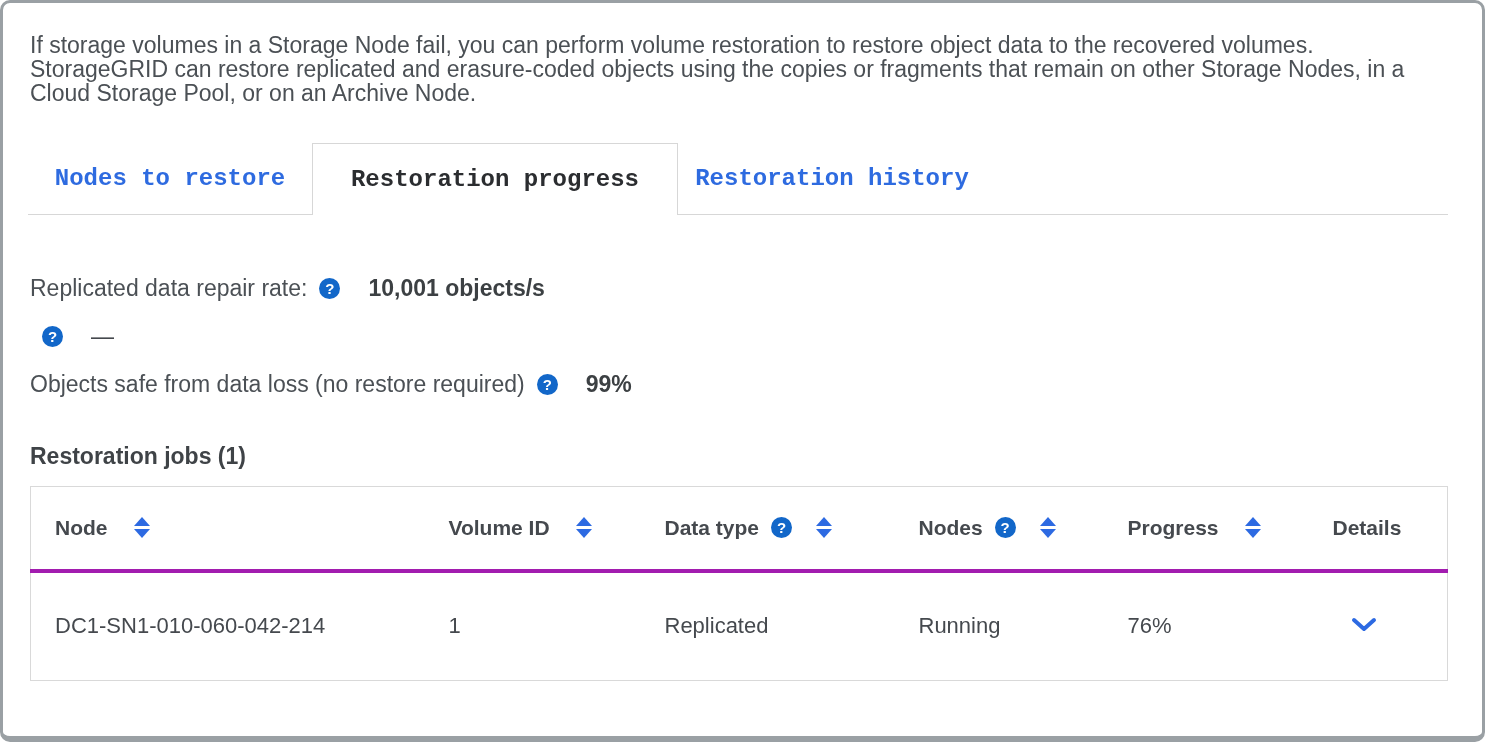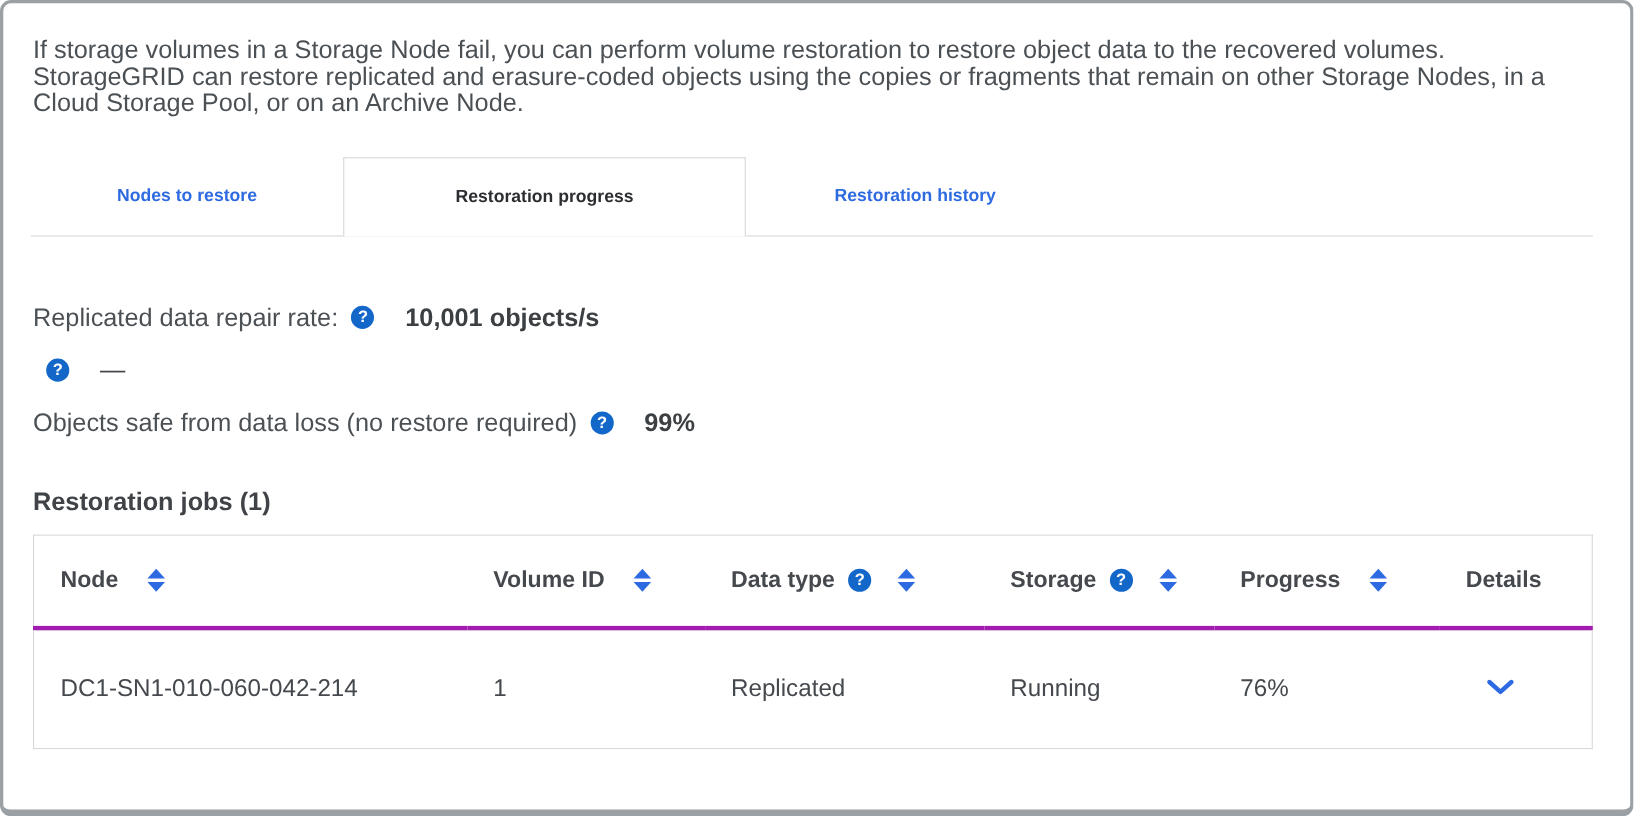--- a/index.html
+++ b/index.html
@@ -39,24 +39,25 @@
     align-items: stretch;
     margin-top: 38px;
     margin-left: -2px;
     height: 72px;
     border-bottom: 1px solid #d7d7d7;
   }
   .tab {
     display: flex;
     align-items: center;
     justify-content: center;
-    font-size: 16px;
+    font-size: 24px;
     font-weight: 700;
     color: #2e6be0;
     cursor: pointer;
+    font-family: Liberation Mono, monospace;
   }
   .tab.t1 { width: 284px; }
   .tab.t2 { width: 366px; }
   .tab.t3 { width: 308px; }
   .tab.active {
     background: #ffffff;
     border: 1px solid #d7d7d7;
     border-bottom: none;
     margin-bottom: -1px;
     color: #2b2d30;
@@ -213,21 +214,21 @@
             <span class="th-label">Data type</span>
             <span class="help">?</span>
             <span class="sort">
                 <span class="tri-up"></span>
                 <span class="tri-down"></span>
               </span>
           </div>
         </th>
         <th>
           <div class="th-inner">
-            <span class="th-label">Storage</span>
+            <span class="th-label">Nodes</span>
             <span class="help">?</span>
             <span class="sort">
                 <span class="tri-up"></span>
                 <span class="tri-down"></span>
               </span>
           </div>
         </th>
         <th>
           <div class="th-inner">
             <span class="th-label">Progress</span>

